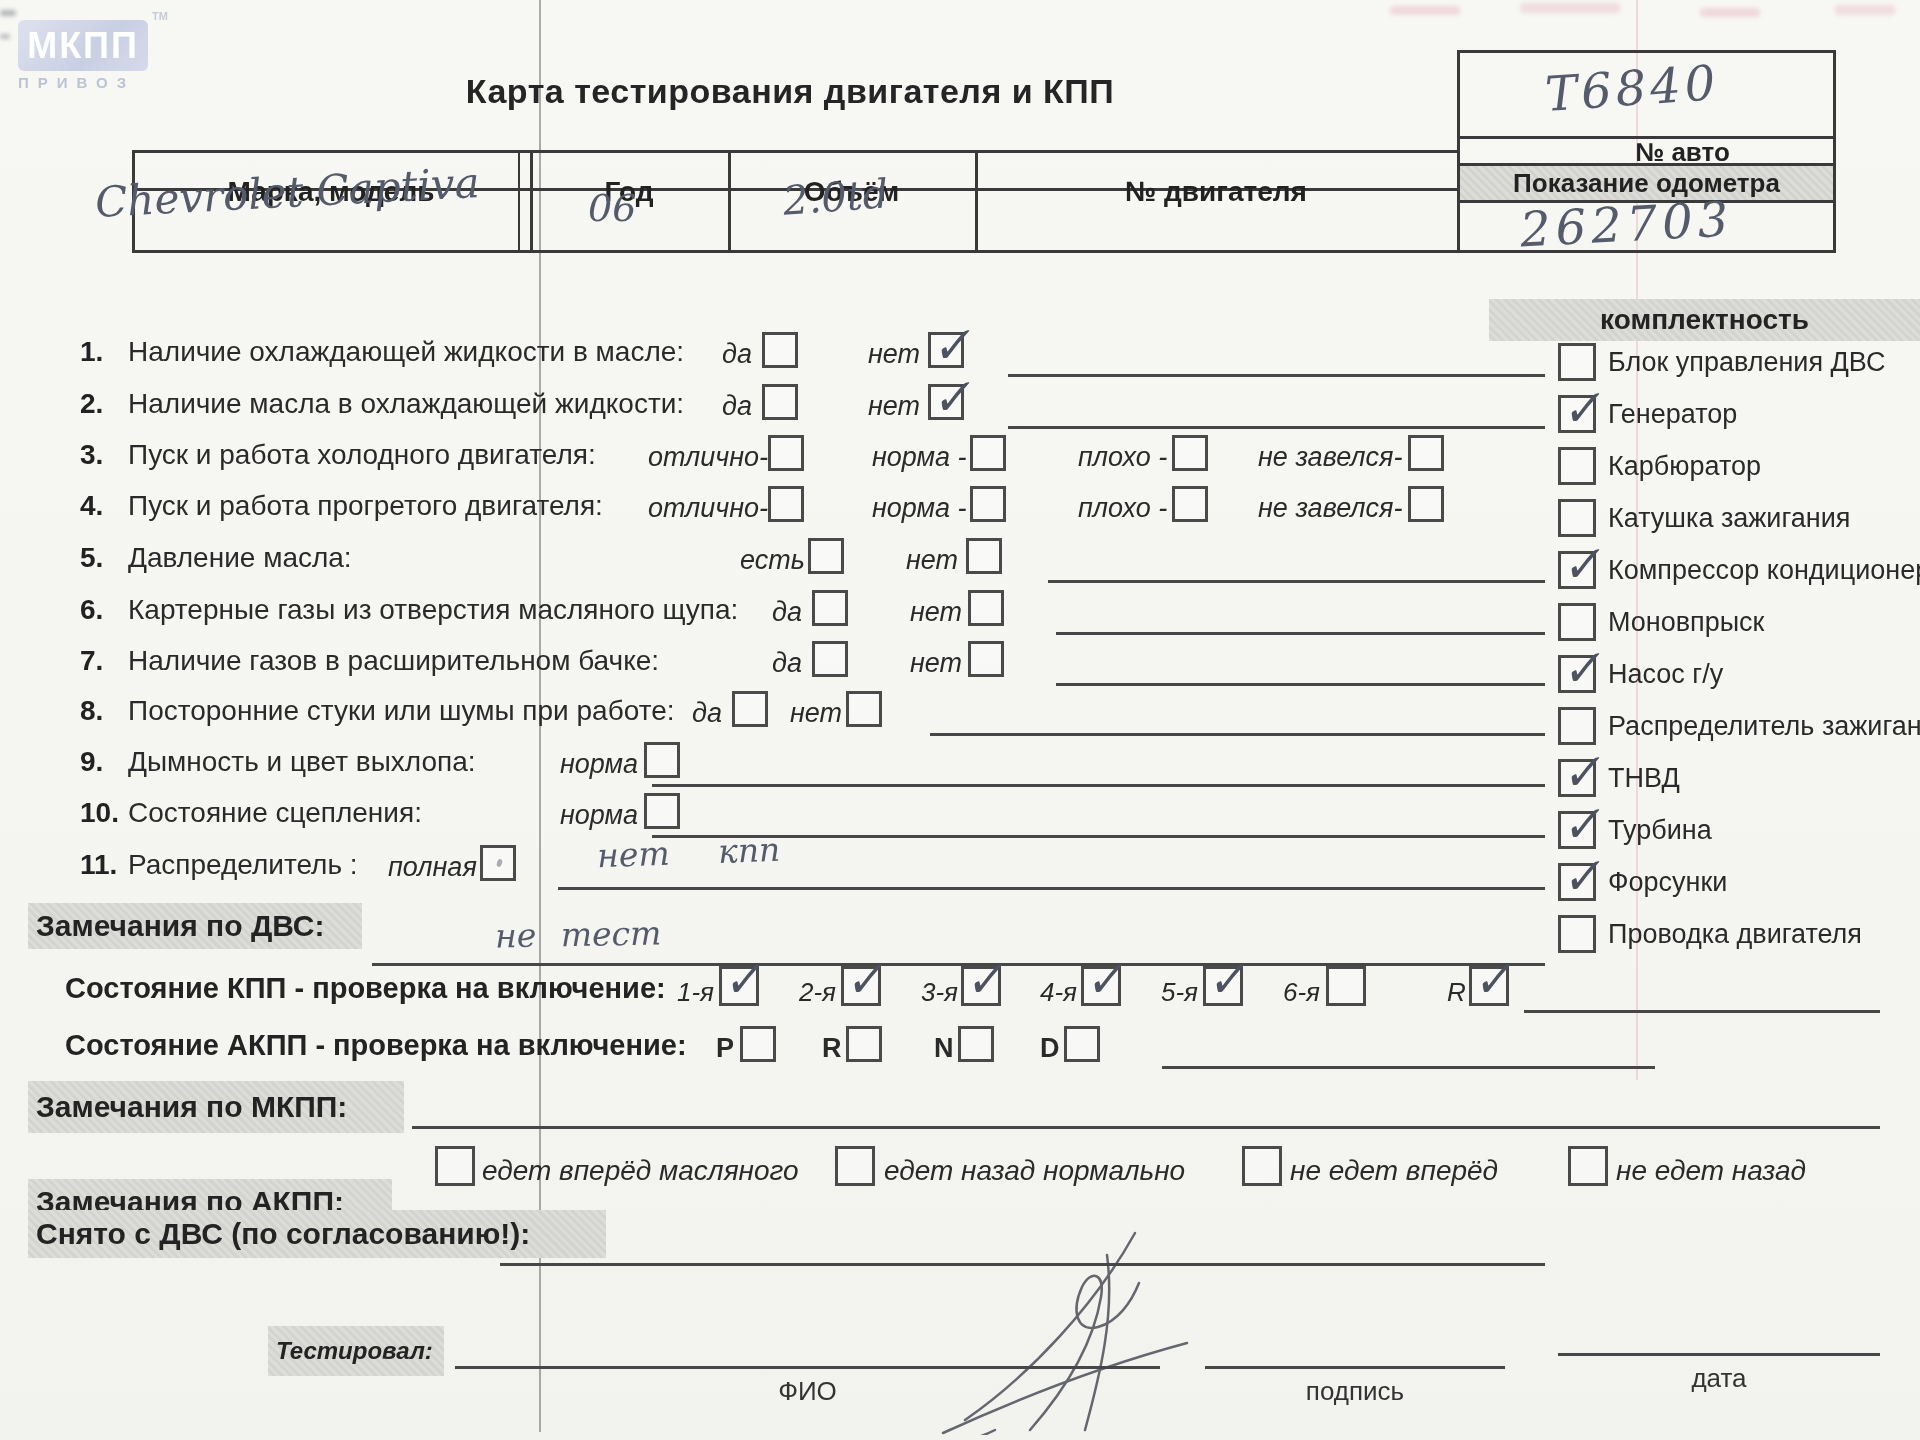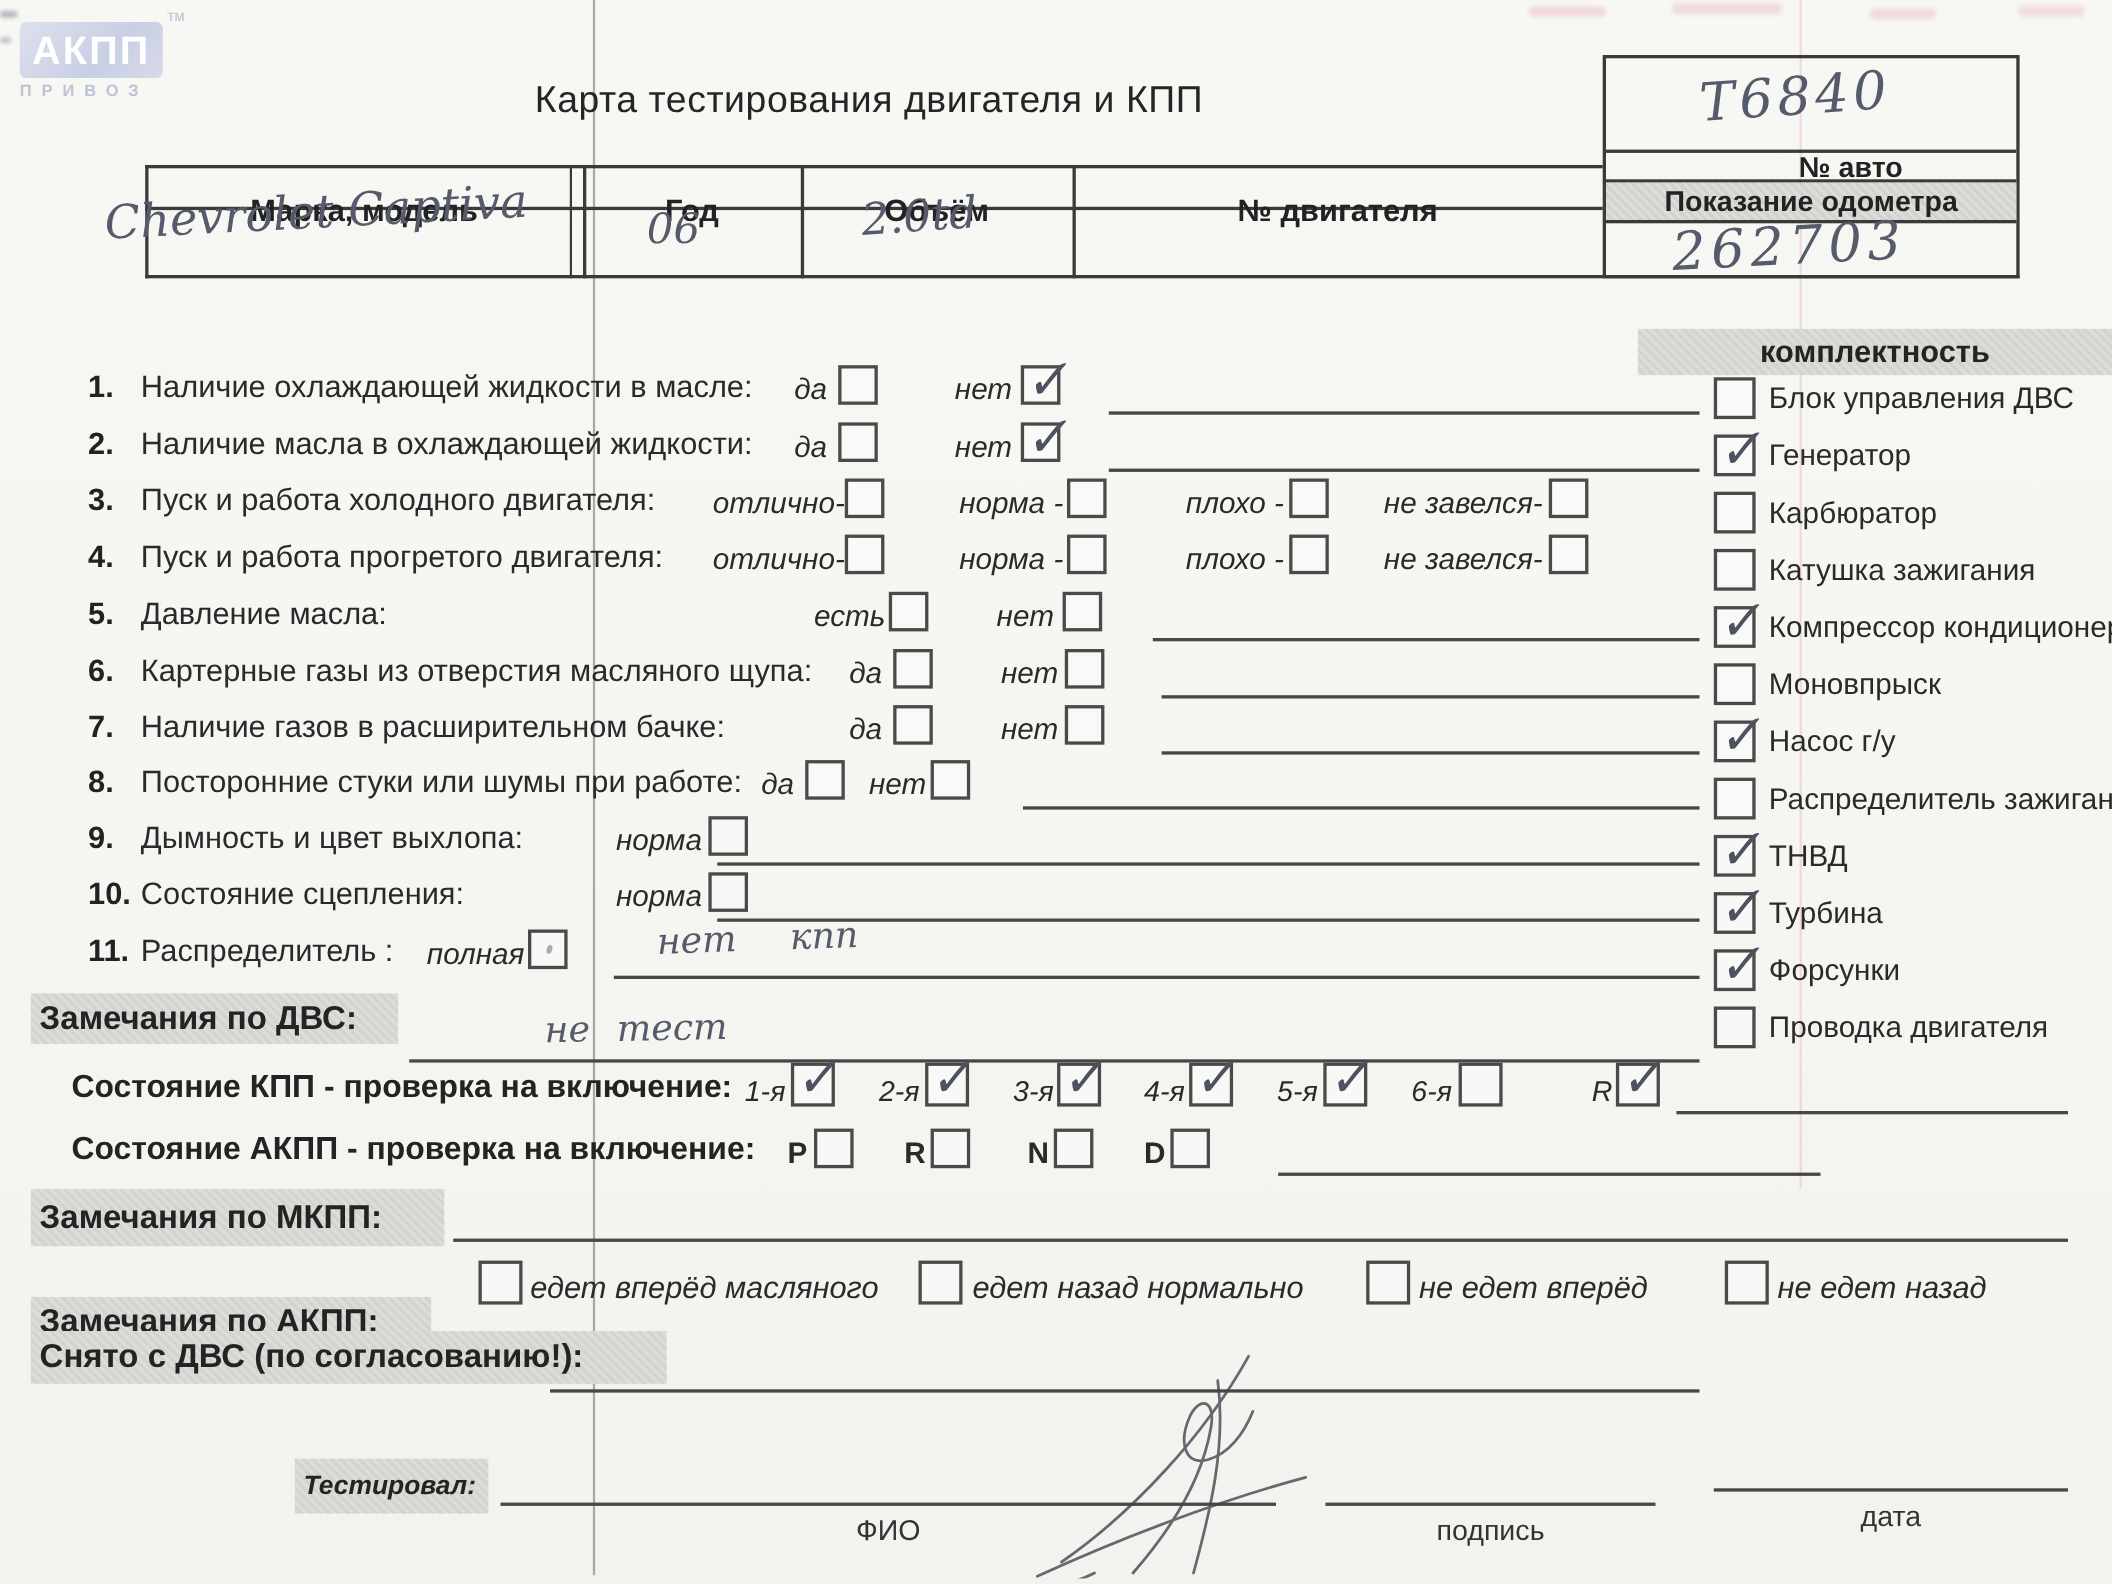--- a/index.html
+++ b/index.html
@@ -13,21 +13,21 @@
   
   .logo-sq{position:absolute;left:18px;top:20px;width:130px;height:51px;border-radius:6px;
            background:linear-gradient(135deg,#dde1ee 0%,#c9cfe3 60%,#d6daea 100%);
            display:flex;align-items:center;justify-content:center;}
   .logo-sq span{color:#ffffff;font-weight:bold;font-size:36px;letter-spacing:2px;}
   .logo-tm{position:absolute;left:152px;top:10px;font-size:11px;color:#c6cbd9;font-weight:bold;}
   .logo-sub{position:absolute;left:18px;top:74px;width:136px;font-size:15px;font-weight:bold;
             letter-spacing:9px;color:#bdc3d5;}
   
   .title{position:absolute;left:330px;top:72px;width:920px;text-align:center;
-         font-size:34px;font-weight:normal;letter-spacing:.5px;color:#252525;}
+         font-size:34px;font-weight:bold;letter-spacing:.5px;color:#252525;}
   
   .hline{position:absolute;height:3px;background:#3a3a3a;}
   .vline{position:absolute;width:3px;background:#3a3a3a;}
   .vline.thin{width:1.5px;}
   .th{position:absolute;top:156px;font-size:28px;font-weight:bold;text-align:center;color:#222;margin-top:20px;}
   
   .carbox{position:absolute;left:1457px;top:50px;width:379px;height:203px;border:3px solid #3a3a3a;box-sizing:border-box;}
   .carbox .inline{position:absolute;left:0;width:100%;height:2.5px;background:#3a3a3a;}
   .carbox .lbl{position:absolute;left:0;width:100%;text-align:center;font-weight:bold;font-size:26px;color:#222;padding-left:36px;}
   .carbox .shade{position:absolute;left:0;top:113px;width:100%;height:34px;
@@ -62,21 +62,21 @@
   <div class="fold"></div>
   <div class="pinkline"></div>
   <div class="smudge" style="left:1390px;top:6px;width:70px;height:9px;background:rgba(219,128,150,.25);"></div>
   <div class="smudge" style="left:1520px;top:3px;width:100px;height:10px;background:rgba(219,128,150,.22);"></div>
   <div class="smudge" style="left:1700px;top:8px;width:60px;height:9px;background:rgba(219,128,150,.25);"></div>
   <div class="smudge" style="left:1835px;top:5px;width:60px;height:10px;background:rgba(219,128,150,.22);"></div>
   <div class="smudge" style="left:0;top:10px;width:16px;height:6px;background:rgba(110,115,125,.5);"></div>
   <div class="smudge" style="left:0;top:34px;width:10px;height:5px;background:rgba(110,115,125,.45);"></div>
 
   <div class="logo-sq">
-      <span>АКПП</span>
+      <span>МКПП</span>
     </div>
   <div class="logo-tm">ТМ</div>
   <div class="logo-sub">ПРИВОЗ</div>
 
   <div class="title">Карта тестирования двигателя  и КПП</div>
 
   <div class="hline" style="left:132px;top:150px;width:1325px;"></div>
   <div class="hline" style="left:132px;top:188px;width:1325px;"></div>
   <div class="hline" style="left:132px;top:250px;width:1704px;"></div>
   <div class="vline" style="left:132px;top:150px;height:103px;"></div>

